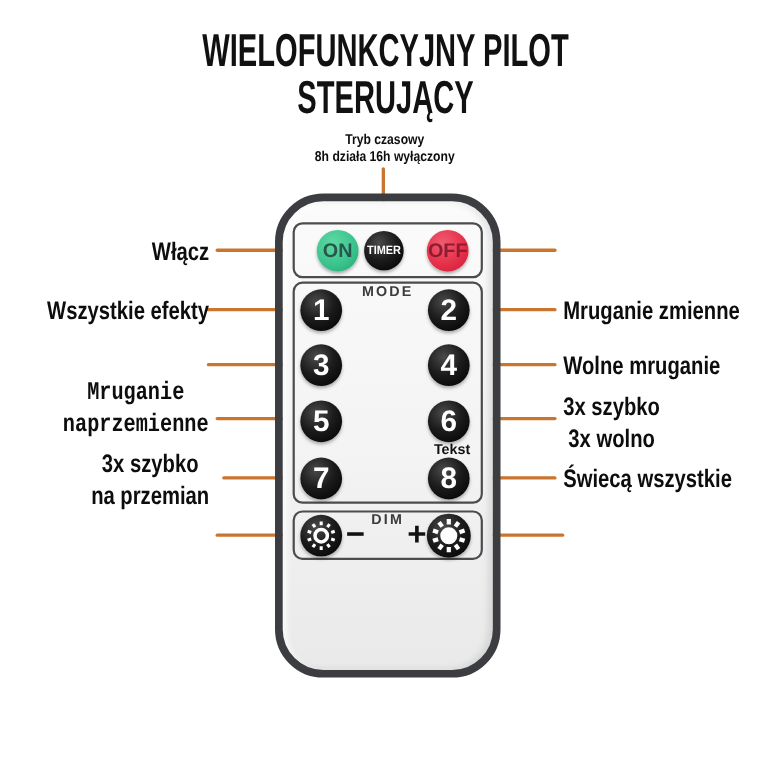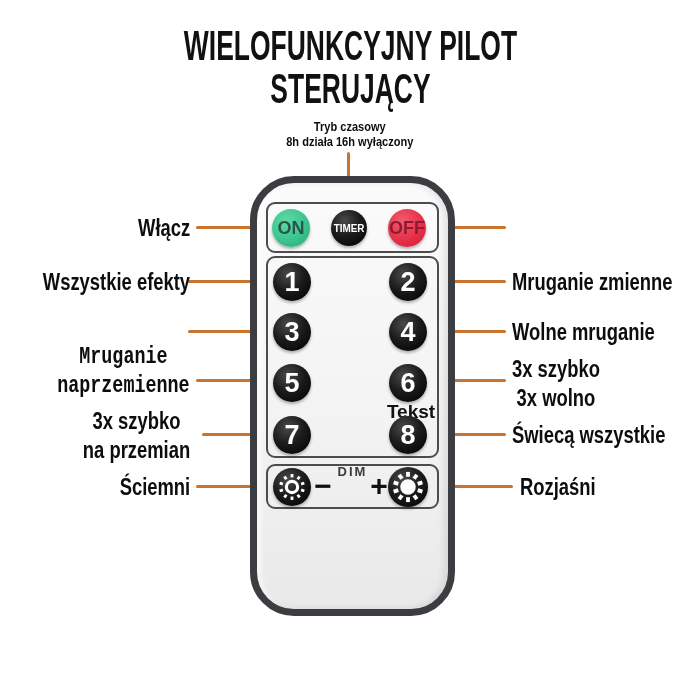--- a/index.html
+++ b/index.html
@@ -53,21 +53,21 @@
   .cline-v{position:absolute;width:3px;background:#c9752f;border-radius:2px;}
 
   
   .lbl{position:absolute;font-weight:bold;font-size:23px;line-height:29px;white-space:nowrap;}
   .lbl-left{text-align:right;}
   .lbl-left .squeeze{display:inline-block;transform:scaleX(0.8);transform-origin:right center;text-align:center;}
   .lbl-right .squeeze{display:inline-block;transform:scaleX(0.8);transform-origin:left center;text-align:center;}
   .lbl .squeeze span{display:block;}
 
   .tekst-caption{position:absolute;left:384px;top:401px;width:54px;text-align:center;
-                 font-size:19px;font-weight:bold;color:#111;}
+                 font-size:13px;font-weight:bold;color:#111;}
   .dim-sign{position:absolute;font-weight:bold;font-size:30px;line-height:34px;color:#111;width:26px;text-align:center;}
   .sign-minus{left:310px;top:469px;}
   .sign-plus{left:366px;top:469px;}
 </style>
 </head>
 <body>
 
 <div class="canvas">
 
   <div class="title">
@@ -98,24 +98,25 @@
   <div class="cline" style="left:420px;top:330px;width:86px;"></div>
   <div class="cline" style="left:420px;top:379px;width:86px;"></div>
   <div class="cline" style="left:420px;top:433px;width:86px;"></div>
   <div class="cline" style="left:420px;top:485px;width:93px;"></div>
 
   <div class="remote"></div>
   <div class="group-box box-power"></div>
   <div class="group-box box-mode"></div>
   <div class="group-box box-dim"></div>
 
+  <div class="section-caption caption-mode">MODE</div>
   <div class="section-caption caption-dim">DIM</div>
   <div class="tekst-caption">Tekst</div>
 
-  <button class="rbtn btn-on" style="left:272px;top:209px;">
+  <button class="rbtn btn-on" style="left:288px;top:209px;">
     <span>ON</span>
   </button>
   <button class="rbtn btn-black btn-timer" style="left:331px;top:210px;">
     <span class="squeeze">TIMER</span>
   </button>
   <button class="rbtn btn-off" style="left:388px;top:209px;">
     <span>OFF</span>
   </button>
 
   <button class="rbtn btn-black btn-num" style="left:273px;top:263px;">
@@ -191,33 +192,27 @@
   </div>
   <div class="lbl lbl-left" style="right:510px;top:268px;">
     <span class="squeeze"><span>Wszystkie efekty</span></span>
   </div>
   <div class="lbl lbl-left" style="right:510px;top:343px;font-family:Liberation Mono, monospace;">
     <span class="squeeze"><span>Mruganie</span><span>naprzemienne</span></span>
   </div>
   <div class="lbl lbl-left" style="right:510px;top:407px;">
     <span class="squeeze"><span>3x szybko</span><span>na przemian</span></span>
   </div>
-  <div class="lbl lbl-left" style="right:510px;top:473px;">
-    <span class="squeeze"><span>Ściemni</span></span>
-  </div>
 
   <div class="lbl lbl-right" style="left:512px;top:268px;">
     <span class="squeeze"><span>Mruganie zmienne</span></span>
   </div>
   <div class="lbl lbl-right" style="left:512px;top:318px;">
     <span class="squeeze"><span>Wolne mruganie</span></span>
   </div>
   <div class="lbl lbl-right" style="left:512px;top:355px;">
     <span class="squeeze"><span>3x szybko</span><span>3x wolno</span></span>
   </div>
   <div class="lbl lbl-right" style="left:512px;top:421px;">
     <span class="squeeze"><span>Świecą wszystkie</span></span>
   </div>
-  <div class="lbl lbl-right" style="left:520px;top:473px;">
-    <span class="squeeze"><span>Rozjaśni</span></span>
-  </div>
 
 </div>
 
 </body></html>

